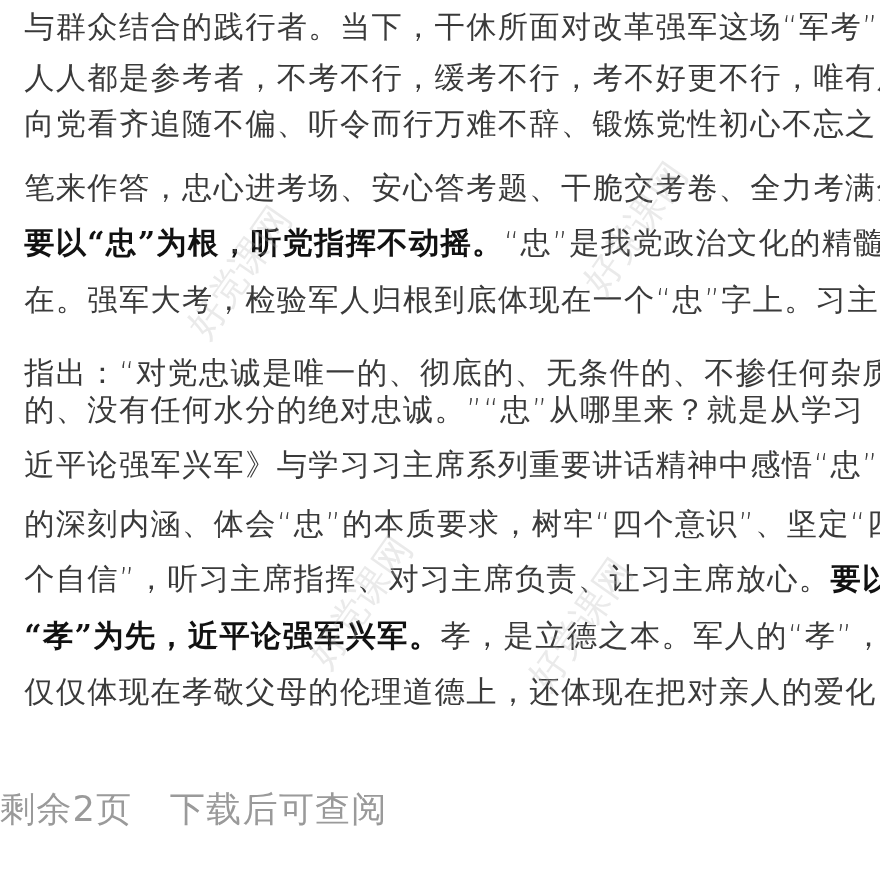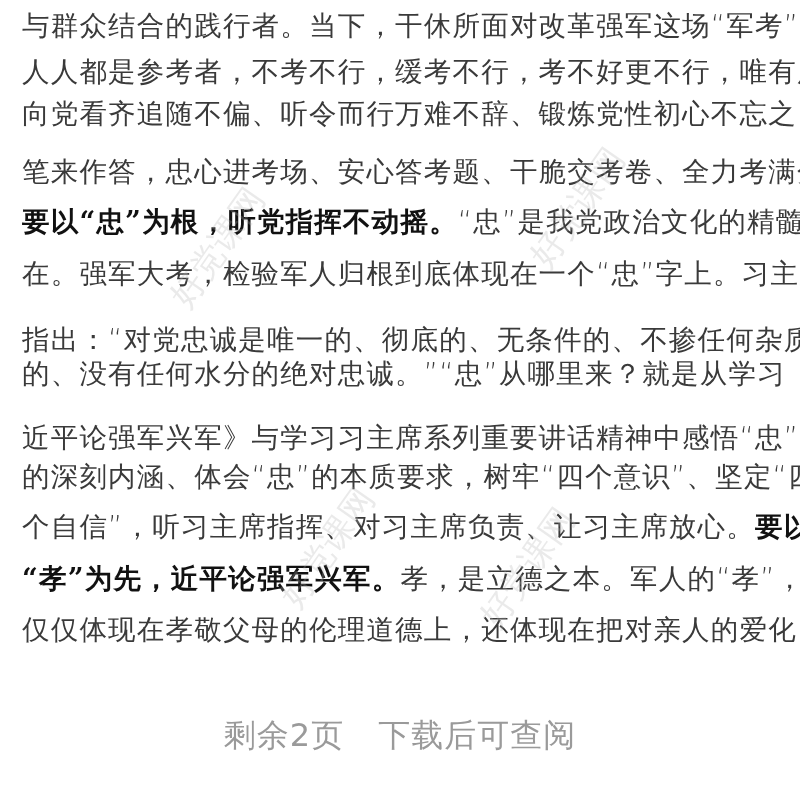--- a/index.html
+++ b/index.html
@@ -12,39 +12,39 @@
     font-family: "DejaVu Sans", "Liberation Sans", sans-serif; font-weight: 300;
   }
   .line .b { font-weight: bold; color: #111111; font-family: "DejaVu Serif", serif; }
   .watermark {
     position: absolute; color: rgba(180,180,180,0.28); font-size: 34px;
     transform: rotate(-55deg); transform-origin: left top; white-space: nowrap;
     font-family: "DejaVu Sans", sans-serif; pointer-events: none;
   }
   .footer {
     position: absolute; left: 0; width: 800px; top: 710px; height: 50px;
-    text-align: center; font-size: 32px; line-height: 50px; color: #9a9a9a;
+    text-align: left; font-size: 32px; line-height: 50px; color: #9a9a9a;
     font-family: "DejaVu Sans", "Liberation Sans", sans-serif; letter-spacing: 1px;
   }
   .footer .gap { display: inline-block; width: 34px; }
 </style>
 </head>
 <body>
 
 <div class="page">
   <div id="lines">
       <div class="line" style="top: 0px;"><span>与群众结合的践行者。当下，干休所面对改革强军这场“军考”，</span></div>
       <div class="line" style="top: 46px;"><span>人人都是参考者，不考不行，缓考不行，考不好更不行，唯有用</span></div>
       <div class="line" style="top: 88px;"><span>向党看齐追随不偏、听令而行万难不辞、锻炼党性初心不忘之</span></div>
       <div class="line" style="top: 146px;"><span>笔来作答，忠心进考场、安心答考题、干脆交考卷、全力考满分。</span></div>
       <div class="line" style="top: 196px;"><span class="b">要以“忠”为根，听党指挥不动摇。</span><span>“忠”是我党政治文化的精髓所</span></div>
       <div class="line" style="top: 248px;"><span>在。强军大考，检验军人归根到底体现在一个“忠”字上。习主席</span></div>
       <div class="line" style="top: 314px;"><span>指出：“对党忠诚是唯一的、彻底的、无条件的、不掺任何杂质</span></div>
       <div class="line" style="top: 348px;"><span>的、没有任何水分的绝对忠诚。”“忠”从哪里来？就是从学习《习</span></div>
-      <div class="line" style="top: 412px;"><span>近平论强军兴军》与学习习主席系列重要讲话精神中感悟“忠”</span></div>
+      <div class="line" style="top: 398px;"><span>近平论强军兴军》与学习习主席系列重要讲话精神中感悟“忠”</span></div>
       <div class="line" style="top: 451px;"><span>的深刻内涵、体会“忠”的本质要求，树牢“四个意识”、坚定“四</span></div>
       <div class="line" style="top: 501px; text-align: center;"><span>个自信”，听习主席指挥、对习主席负责、让习主席放心。</span><span class="b">要以</span></div>
       <div class="line" style="top: 553px;"><span class="b">“孝”为先，近平论强军兴军。</span><span>孝，是立德之本。军人的“孝”，不</span></div>
       <div class="line" style="top: 604px;"><span>仅仅体现在孝敬父母的伦理道德上，还体现在把对亲人的爱化</span></div>
     </div>
   <div id="watermarks">
       <div class="watermark" style="left: 160px; top: 290px;">好党课网</div>
       <div class="watermark" style="left: 520px; top: 250px;">好党课网</div>
       <div class="watermark" style="left: 270px; top: 590px;">好党课网</div>
       <div class="watermark" style="left: 470px; top: 610px;">好党课网</div>

